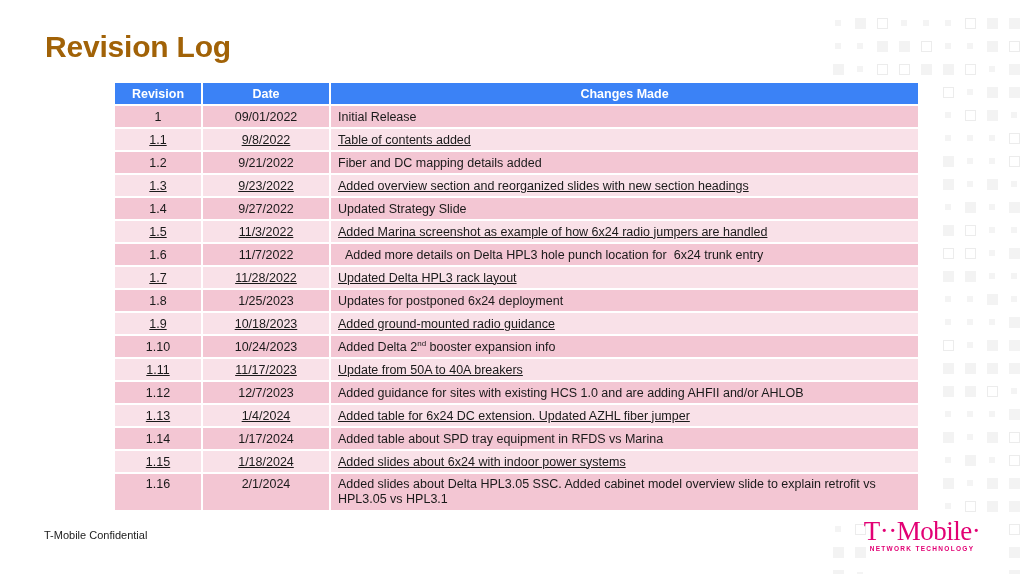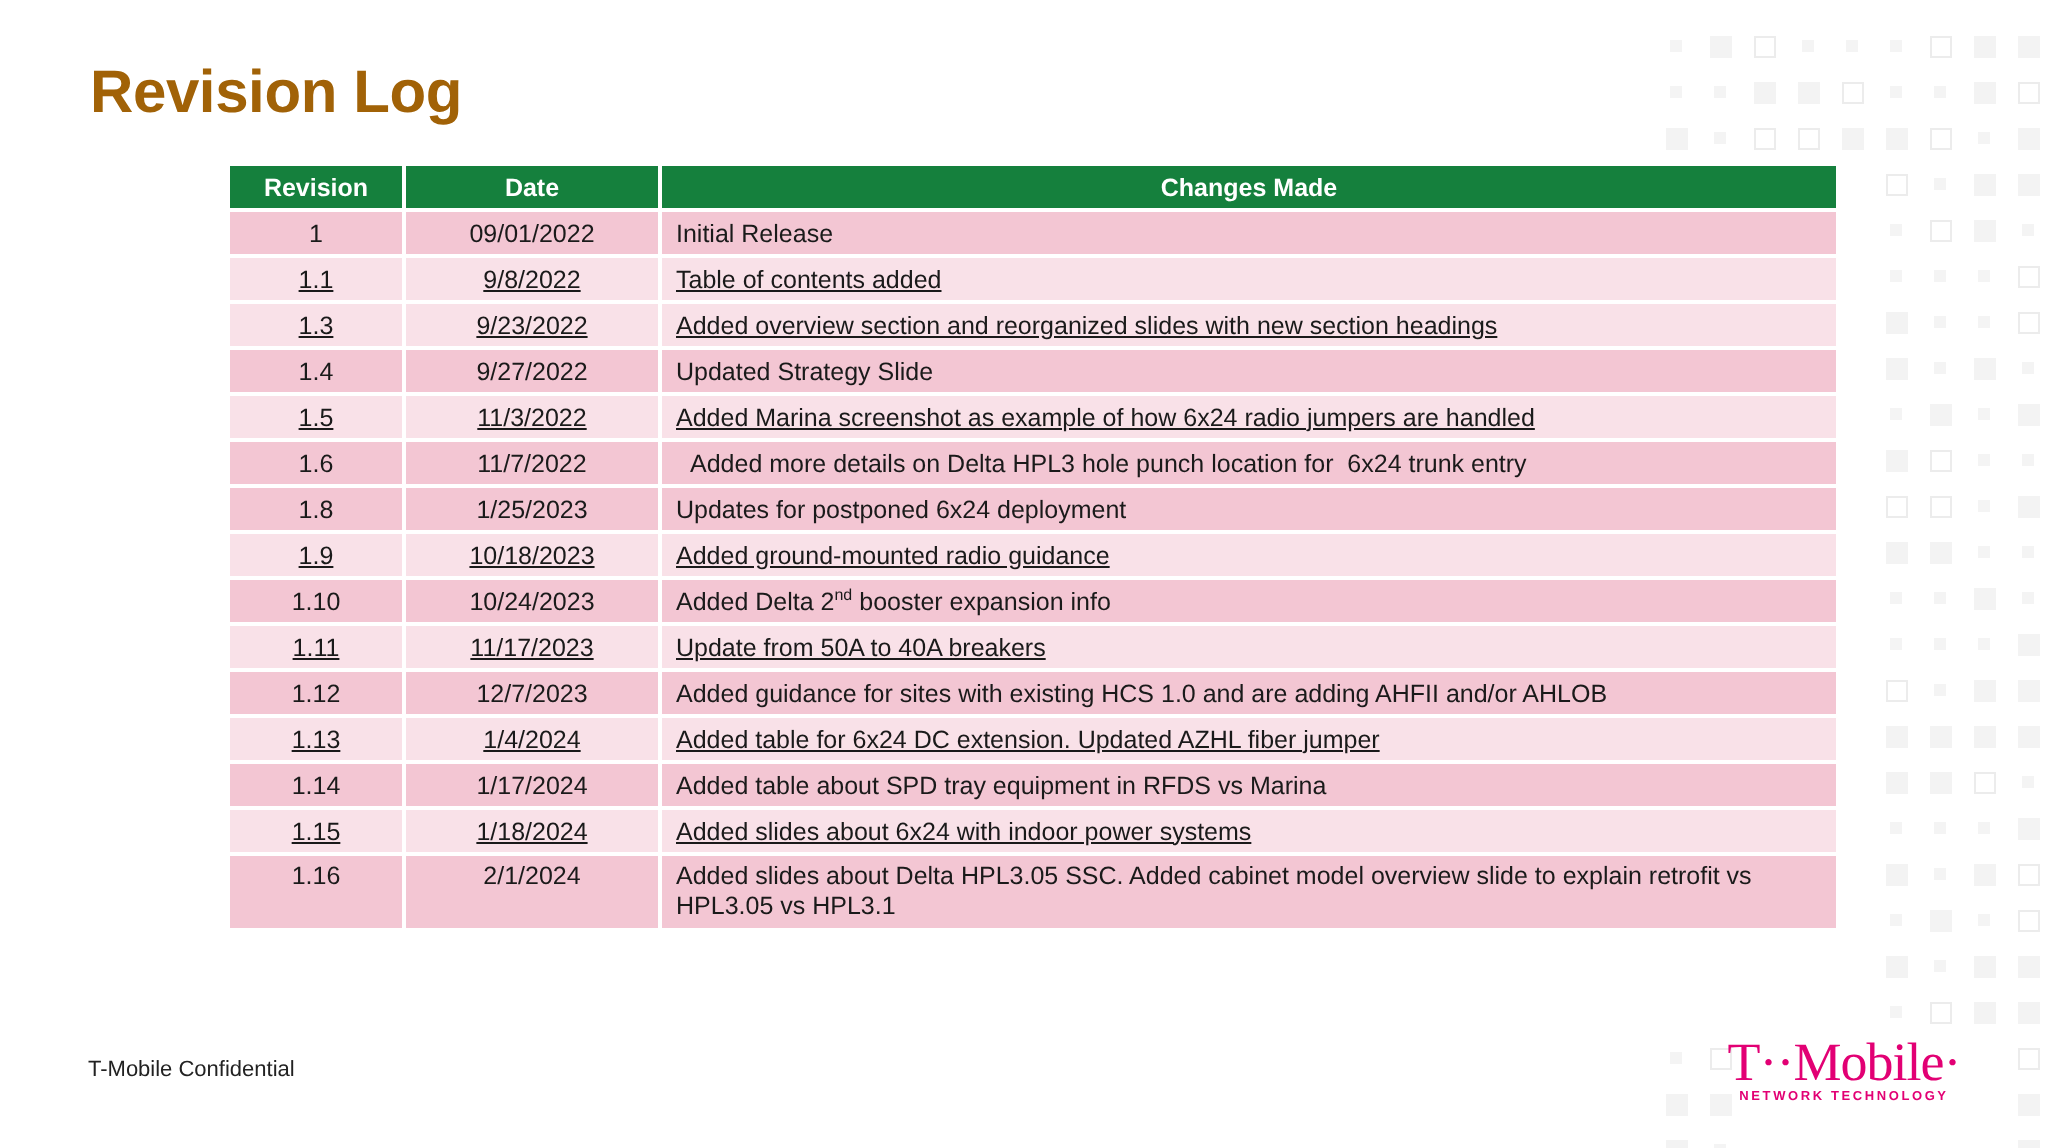--- a/index.html
+++ b/index.html
@@ -20,21 +20,21 @@
     }
     .pattern .sq.outline { background: transparent; border: 1px solid #ececec; }
     .pattern .sq.small { width: 6px; height: 6px; background: #f4f4f4; }
 
     table.revlog {
       position: absolute; left: 115px; top: 83px; width: 807px;
       border-collapse: separate; border-spacing: 2px;
       font-size: 12.5px; margin: -2px;
     }
     table.revlog th {
-      background: #15803d; color: #fff; font-weight: bold; height: 21px;
+      background: #3b82f6; color: #fff; font-weight: bold; height: 21px;
       text-align: center; padding: 0 6px; font-size: 12.5px;
     }
     table.revlog td {
       height: 21px; padding: 0 6px; vertical-align: middle; color: #1a1a1a;
     }
     table.revlog td.c-rev, table.revlog td.c-date { text-align: center; }
     table.revlog td.c-changes { text-align: left; padding-left: 7px; }
     table.revlog tr.odd td { background: #f3c6d3; }
     table.revlog tr.even td { background: #f9e1e8; text-decoration: underline; }
     table.revlog tr.tall td { height: 36px; vertical-align: top; padding-top: 3px; line-height: 15px; }
@@ -189,39 +189,49 @@
     <tr class="odd">
       <td class="c-rev">1</td>
       <td class="c-date">09/01/2022</td>
       <td class="c-changes">Initial Release</td>
     </tr>
     <tr class="even">
       <td class="c-rev">1.1</td>
       <td class="c-date">9/8/2022</td>
       <td class="c-changes">Table of contents added</td>
     </tr>
+    <tr class="odd">
+      <td class="c-rev">1.2</td>
+      <td class="c-date">9/21/2022</td>
+      <td class="c-changes">Fiber and DC mapping details added</td>
+    </tr>
     <tr class="even">
       <td class="c-rev">1.3</td>
       <td class="c-date">9/23/2022</td>
       <td class="c-changes">Added overview section and reorganized slides with new section headings</td>
     </tr>
     <tr class="odd">
       <td class="c-rev">1.4</td>
       <td class="c-date">9/27/2022</td>
       <td class="c-changes">Updated Strategy Slide</td>
     </tr>
     <tr class="even">
       <td class="c-rev">1.5</td>
       <td class="c-date">11/3/2022</td>
       <td class="c-changes">Added Marina screenshot as example of how 6x24 radio jumpers are handled</td>
     </tr>
     <tr class="odd">
       <td class="c-rev">1.6</td>
       <td class="c-date">11/7/2022</td>
       <td class="c-changes" style="white-space: pre; padding-left: 14px;">Added more details on Delta HPL3 hole punch location for  6x24 trunk entry</td>
+    </tr>
+    <tr class="even">
+      <td class="c-rev">1.7</td>
+      <td class="c-date">11/28/2022</td>
+      <td class="c-changes">Updated Delta HPL3 rack layout</td>
     </tr>
     <tr class="odd">
       <td class="c-rev">1.8</td>
       <td class="c-date">1/25/2023</td>
       <td class="c-changes">Updates for postponed 6x24 deployment</td>
     </tr>
     <tr class="even">
       <td class="c-rev">1.9</td>
       <td class="c-date">10/18/2023</td>
       <td class="c-changes">Added ground-mounted radio guidance</td>

